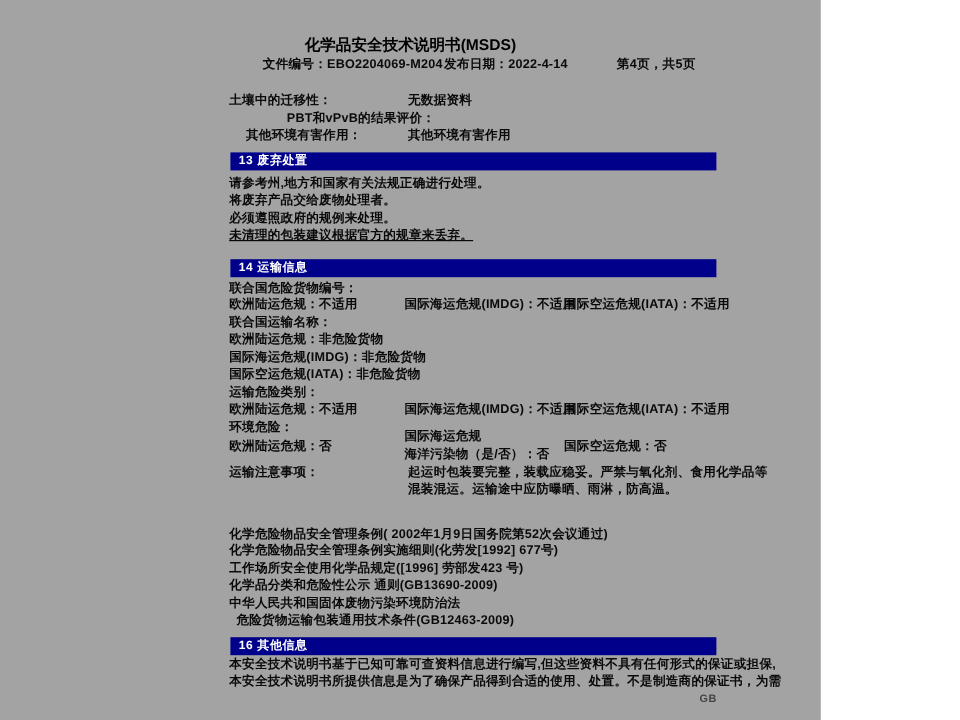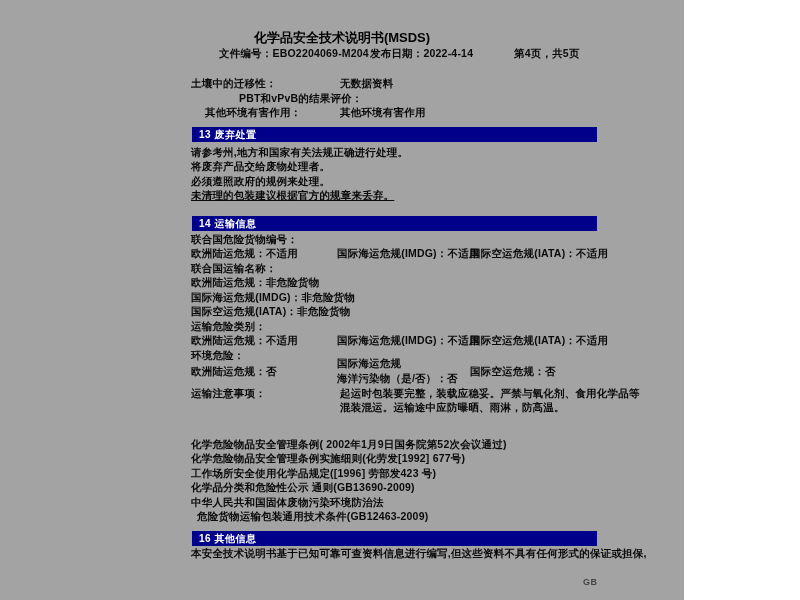--- a/index.html
+++ b/index.html
@@ -96,16 +96,17 @@
 
   <div class="t" style="left:191px; top:438px;">化学危险物品安全管理条例( 2002年1月9日国务院第52次会议通过)</div>
   <div class="t" style="left:191px; top:452px;">化学危险物品安全管理条例实施细则(化劳发[1992] 677号)</div>
   <div class="t" style="left:191px; top:467px;">工作场所安全使用化学品规定([1996] 劳部发423 号)</div>
   <div class="t" style="left:191px; top:481px;">化学品分类和危险性公示 通则(GB13690-2009)</div>
   <div class="t" style="left:191px; top:496px;">中华人民共和国固体废物污染环境防治法</div>
   <div class="t" style="left:197px; top:510px;">危险货物运输包装通用技术条件(GB12463-2009)</div>
 
   <div class="bar" style="top:531px;">16 其他信息</div>
   <div class="t" style="left:191px; top:547px;">本安全技术说明书基于已知可靠可查资料信息进行编写,但这些资料不具有任何形式的保证或担保,</div>
+  <div class="t" style="left:191px; top:561px;">本安全技术说明书所提供信息是为了确保产品得到合适的使用、处置。不是制造商的保证书，为需</div>
 
   <div class="gb" style="left:583px; top:577px;">GB</div>
 
 </div>
 
 </body></html>

